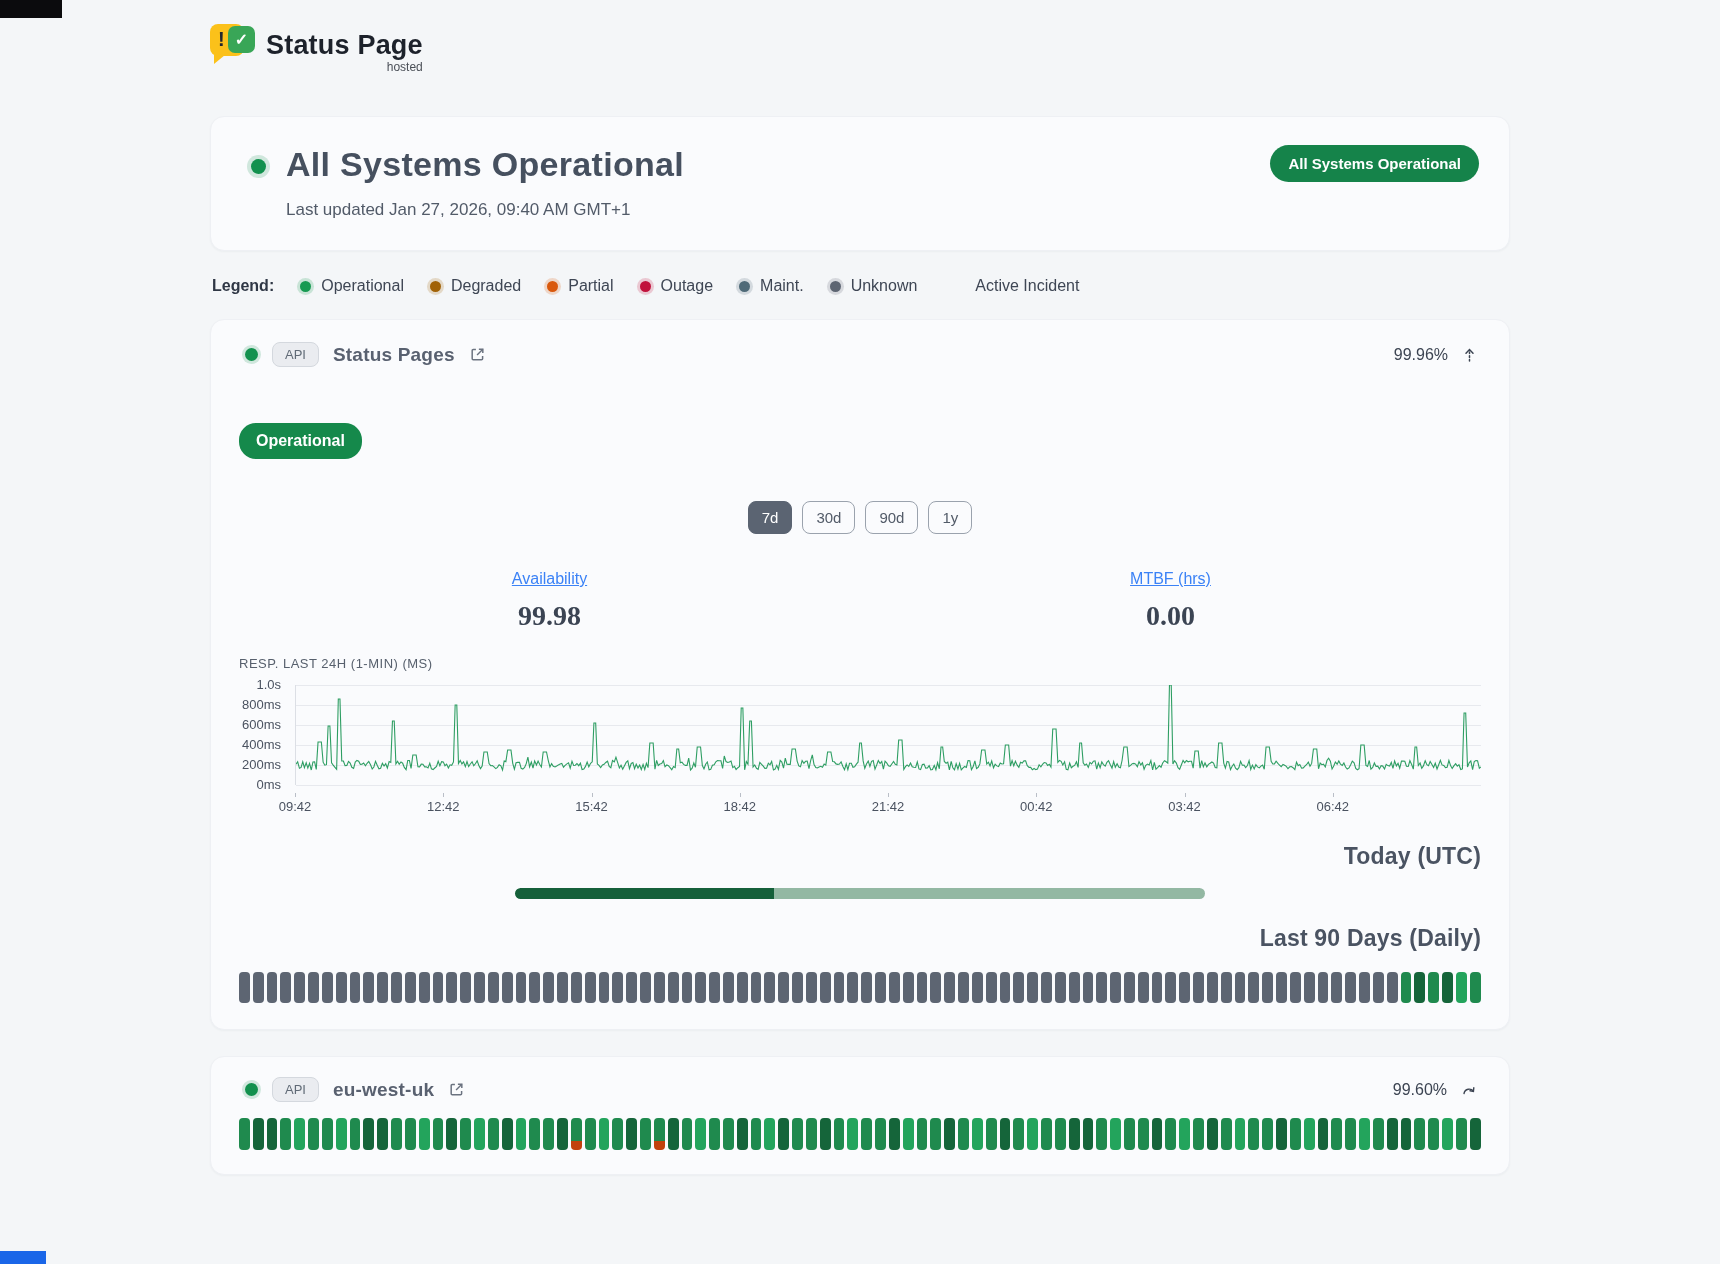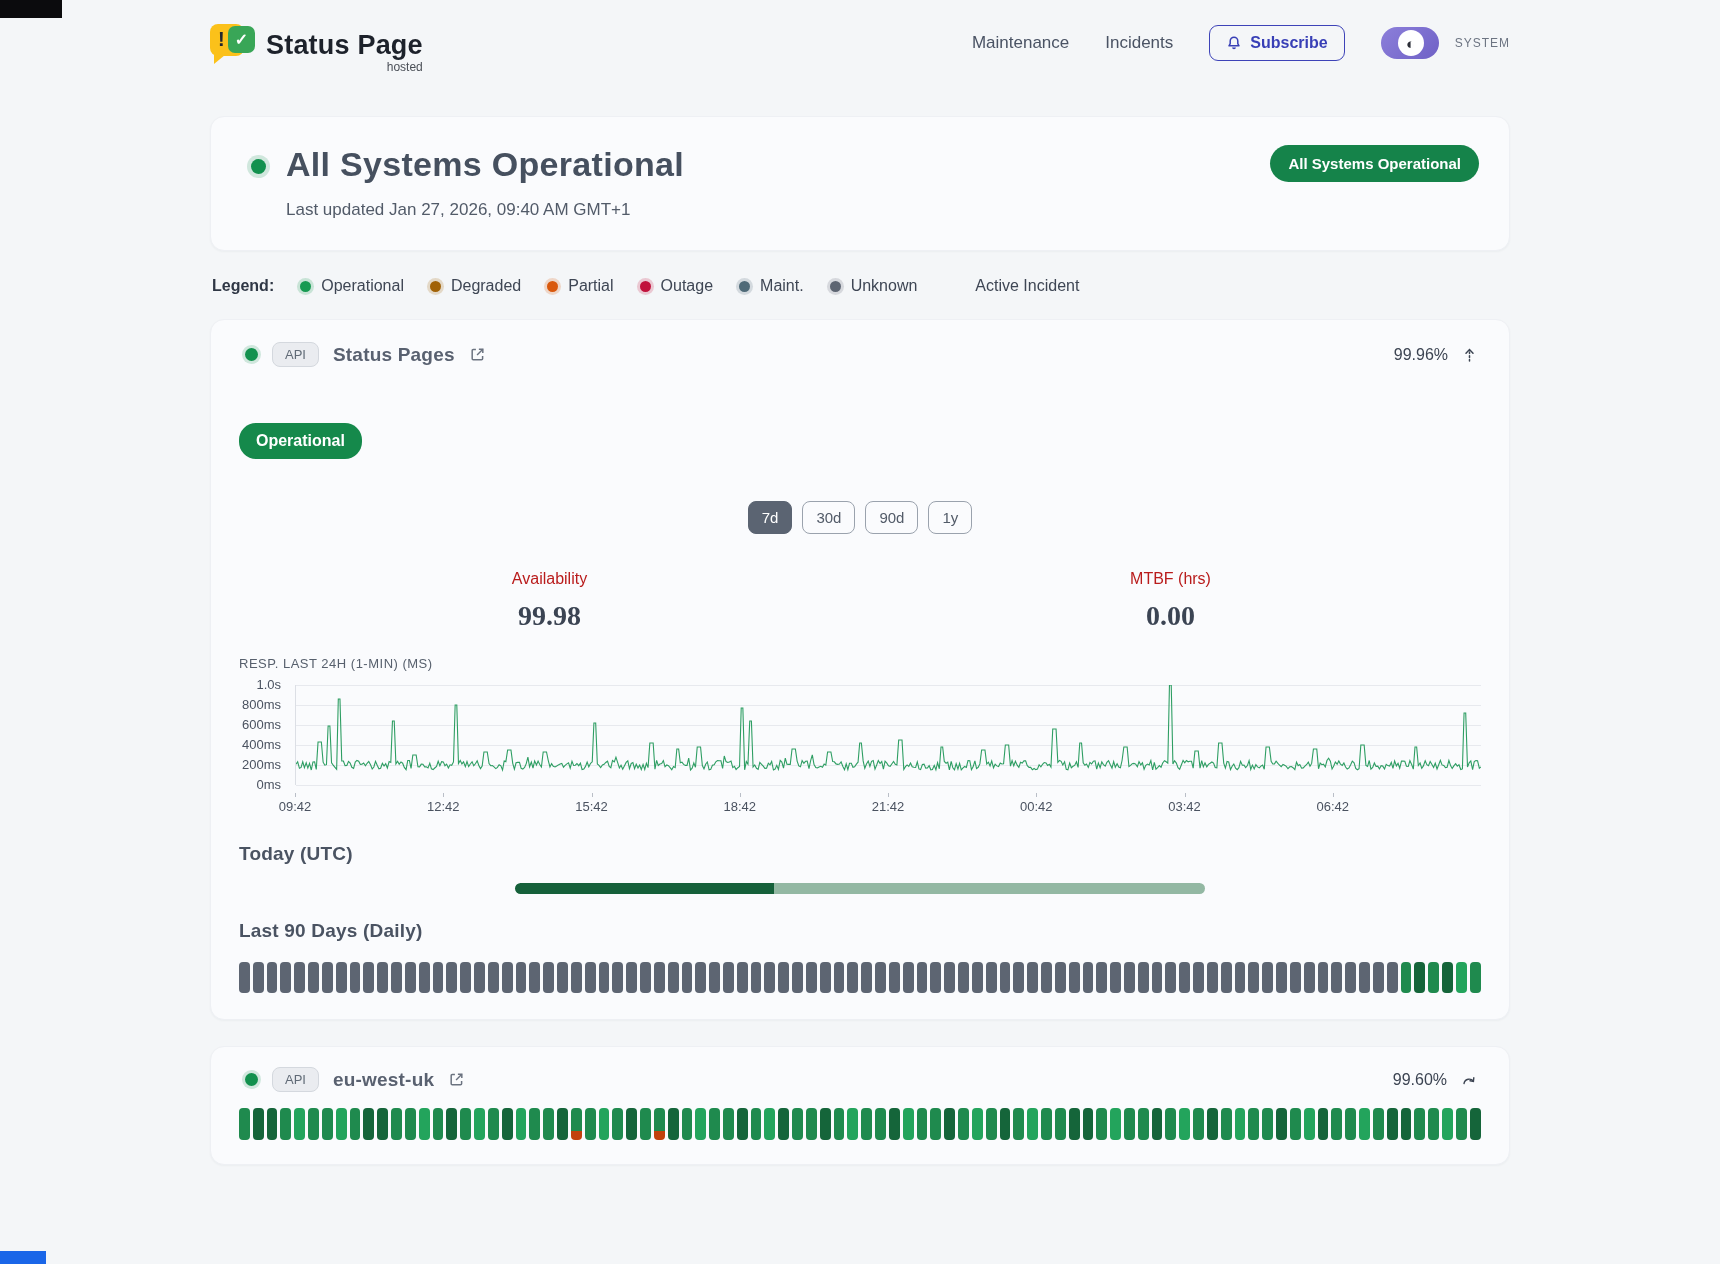--- a/index.html
+++ b/index.html
@@ -58,36 +58,36 @@
   .collapse{color:#3c4452;display:flex;cursor:pointer;margin-right:4px;}
 
   .op-badge{display:inline-block;margin-top:56px;background:#15894b;color:#fff;font-weight:bold;font-size:16px;border-radius:17px;padding:9px 17px;}
 
   .ranges{display:flex;justify-content:center;gap:10px;margin-top:42px;}
   .range-btn{font-size:15px;border-radius:8px;padding:7px 13px;border:1.4px solid #9aa2ad;background:transparent;color:#525b68;cursor:pointer;font-family:inherit;}
   .range-btn.active{background:#5b6472;border-color:#5b6472;color:#fff;}
 
   .stats{display:flex;margin-top:36px;}
   .stat{flex:1;text-align:center;}
-  .stat-label{font-size:16px;color:#b91c1c;}
+  .stat-label{font-size:16px;color:#3b82f6;text-decoration:underline;}
   .stat-value{margin-top:12px;font-size:28px;font-weight:600;color:#3b4453;font-family:Liberation Serif, serif;}
 
   .chart-wrap{margin-top:24px;}
   .chart-label{font-size:13px;letter-spacing:.5px;color:#57606d;}
   .chart-area{position:relative;margin-top:14px;padding-left:56px;}
   .ylabels{position:absolute;left:0;top:-8px;width:46px;height:116px;}
   .ylabels span{position:absolute;right:4px;font-size:13px;color:#4a5260;}
   .plot{position:relative;height:100px;border-left:1px solid #dcdfe5;}
   .gridline{position:absolute;left:0;right:0;height:1px;background:#e7e9ee;}
   .plot svg{position:absolute;inset:0;width:100%;height:100%;}
   .xlabels{position:relative;height:24px;margin-top:8px;margin-left:56px;}
   .xlabels span{position:absolute;top:6px;transform:translateX(-50%);font-size:13px;color:#4a5260;}
   .xtick{position:absolute;top:0;width:1px;height:4px;background:#b9bec7;}
 
-  .mid-heading{margin-top:26px;text-align:left;font-size:19px;font-weight:600;color:#4a5362;letter-spacing:.2px;}
+  .mid-heading{margin-top:26px;text-align:right;font-size:23px;font-weight:600;color:#4a5362;letter-spacing:.2px;}
   .today-bar{width:55.5%;height:11px;border-radius:6px;background:#93b8a3;margin:18px auto 0;overflow:hidden;}
   .today-fill{height:100%;background:#15603a;border-radius:6px 0 0 6px;}
 
   .ticks-row{display:flex;gap:3px;height:31px;margin-top:20px;}
   .tick{flex:1;border-radius:4px;}
 
   .comp-collapsed{margin-top:26px;padding:20px 28px 24px;}
   .comp-collapsed .ticks-row{margin-top:16px;height:32px;}
 </style>
 </head>
@@ -101,35 +101,20 @@
     <div class="brand">
       <div class="logo">
         <div class="logo-bubble"></div>
         <div class="logo-excl">!</div>
         <div class="logo-check">✓</div>
       </div>
       <div class="brand-text">
         <span class="brand-hosted">hosted</span>
         <span class="brand-name">Status Page</span>
       </div>
-    </div>
-    <div class="hdr-right">
-      <span class="nav-link">Maintenance</span>
-      <span class="nav-link">Incidents</span>
-      <button class="btn-subscribe">
-        <svg width="16" height="16" viewBox="0 0 16 16" fill="none" stroke="#383fb6" stroke-width="1.5" stroke-linejoin="round">
-            <path d="M8 2.2a3.8 3.8 0 0 0-3.8 3.8v2.6L3 10.8h10l-1.2-2.2V6A3.8 3.8 0 0 0 8 2.2z"></path>
-            <path d="M6.6 12.6a1.5 1.5 0 0 0 2.8 0"></path>
-          </svg>
-        <span>Subscribe</span>
-      </button>
-      <div class="toggle">
-        <div class="toggle-knob">◐</div>
-      </div>
-      <span class="toggle-label">SYSTEM</span>
     </div>
   </header>
 
   <section class="card hero">
     <div class="hero-dot"></div>
     <div>
       <div class="hero-title">All Systems Operational</div>
       <div class="hero-updated">Last updated Jan 27, 2026, 09:40 AM GMT+1</div>
     </div>
     <div class="hero-badge">All Systems Operational</div>

